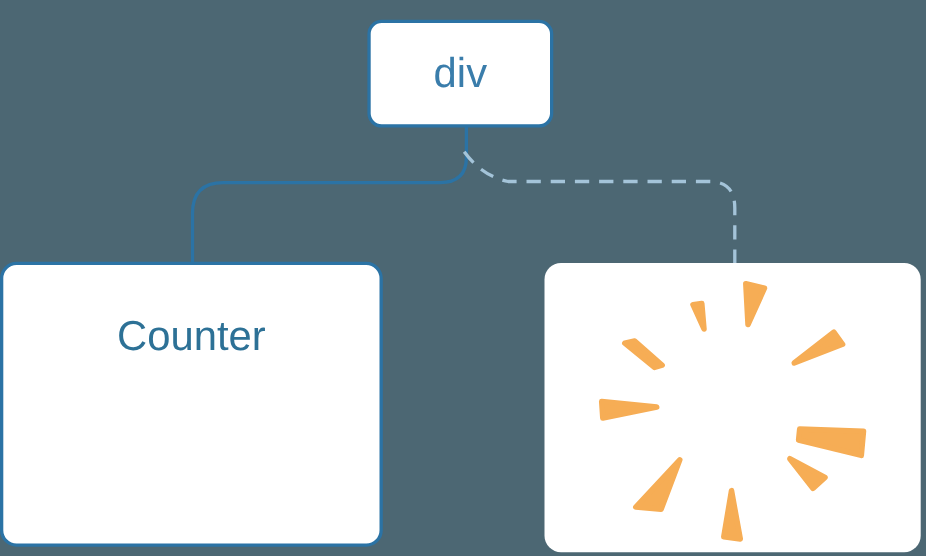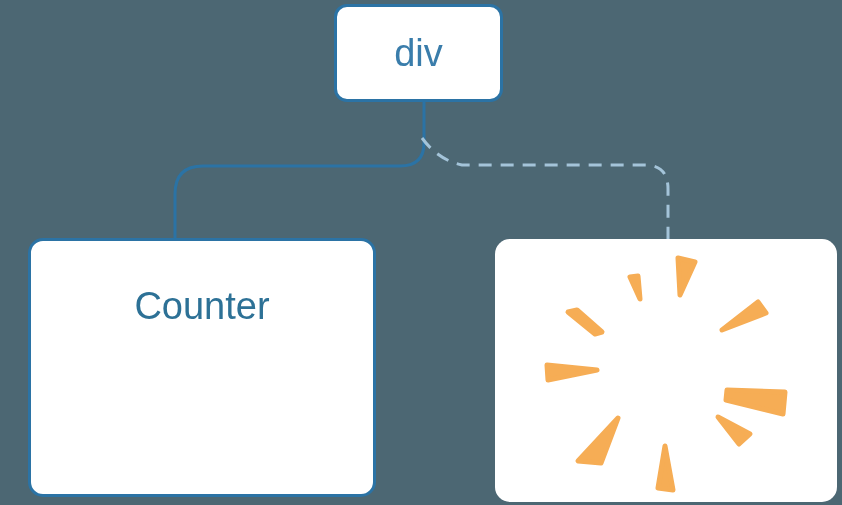--- a/index.html
+++ b/index.html
@@ -42,37 +42,36 @@
     stroke-width:3;
     stroke-dasharray:13 9;
     stroke-linecap:butt;
   }
   .node{
     position:absolute;
     background:var(--box-bg);
     box-sizing:border-box;
   }
   .node.root{
-    left:334px;top:4px;
+    left:334px;top:18px;
     width:169px;height:98px;
     border:3px solid var(--accent);
     border-radius:13px;
     display:flex;
     align-items:center;
     justify-content:center;
     font-size:38px;
     font-weight:500;
     color:var(--root-text);
   }
   .node.counter{
     left:0px;top:238px;
     width:348px;height:259px;
     border:3px solid var(--accent);
     border-radius:15px;
-    margin-left:28px;
   }
   .counter-title{
     position:absolute;
     left:0;top:44px;
     width:100%;
     text-align:center;
     font-size:38px;
     font-weight:500;
     color:var(--counter-text);
   }

